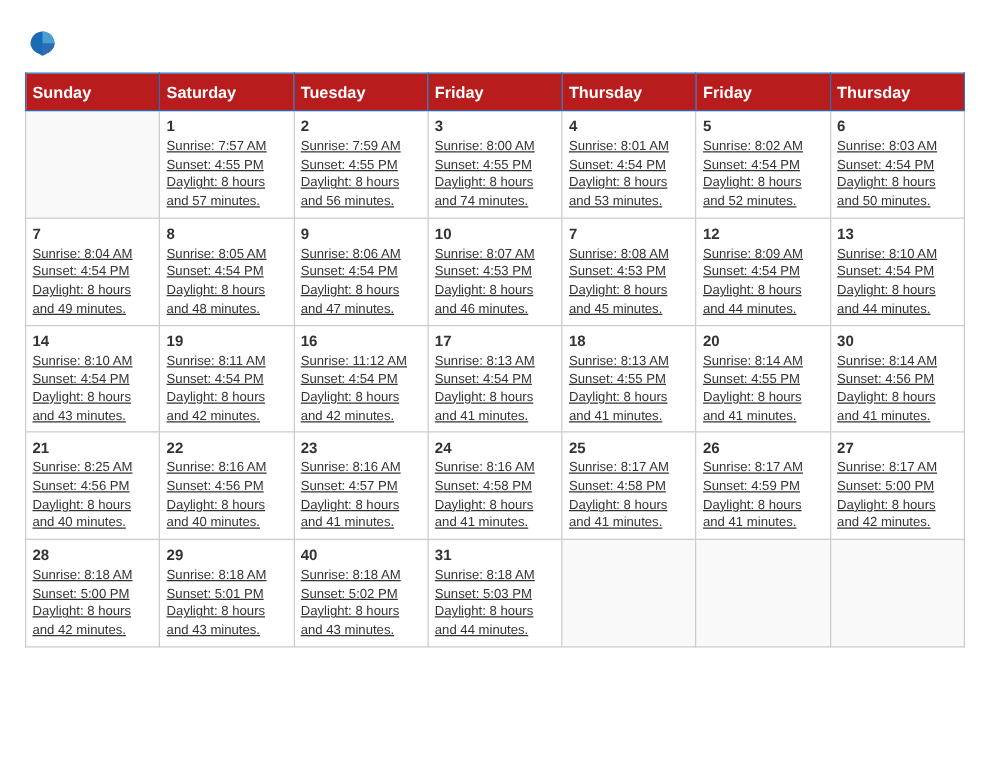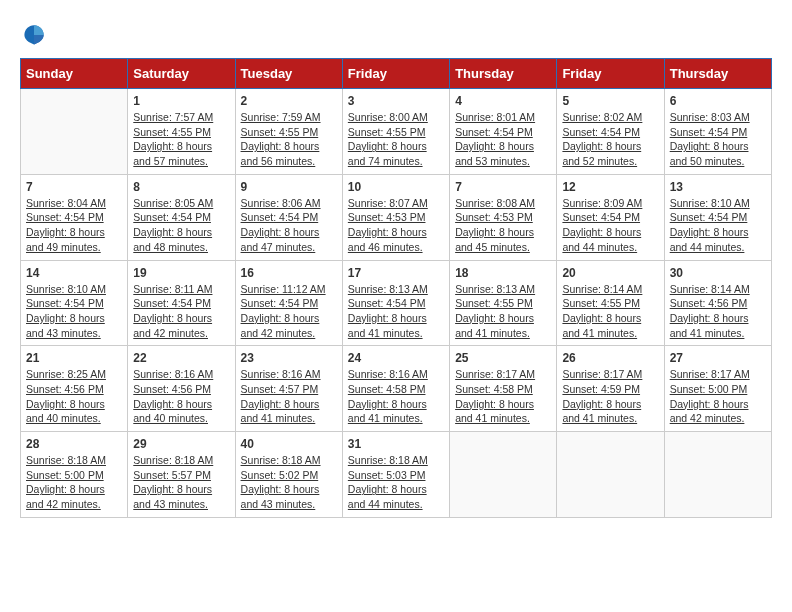--- a/index.html
+++ b/index.html
@@ -357,21 +357,21 @@
         <div class="cell-content">
           <span>Sunrise: 8:18 AM</span><br>
           <span>Sunset: 5:00 PM</span><br>
           <span>Daylight: 8 hours and 42 minutes.</span>
         </div>
       </td>
         <td>
         <span class="day-num">29</span>
         <div class="cell-content">
           <span>Sunrise: 8:18 AM</span><br>
-          <span>Sunset: 5:57 PM</span><br>
+          <span>Sunset: 5:01 PM</span><br>
           <span>Daylight: 8 hours and 43 minutes.</span>
         </div>
       </td>
         <td>
         <span class="day-num">40</span>
         <div class="cell-content">
           <span>Sunrise: 8:18 AM</span><br>
           <span>Sunset: 5:02 PM</span><br>
           <span>Daylight: 8 hours and 43 minutes.</span>
         </div>

